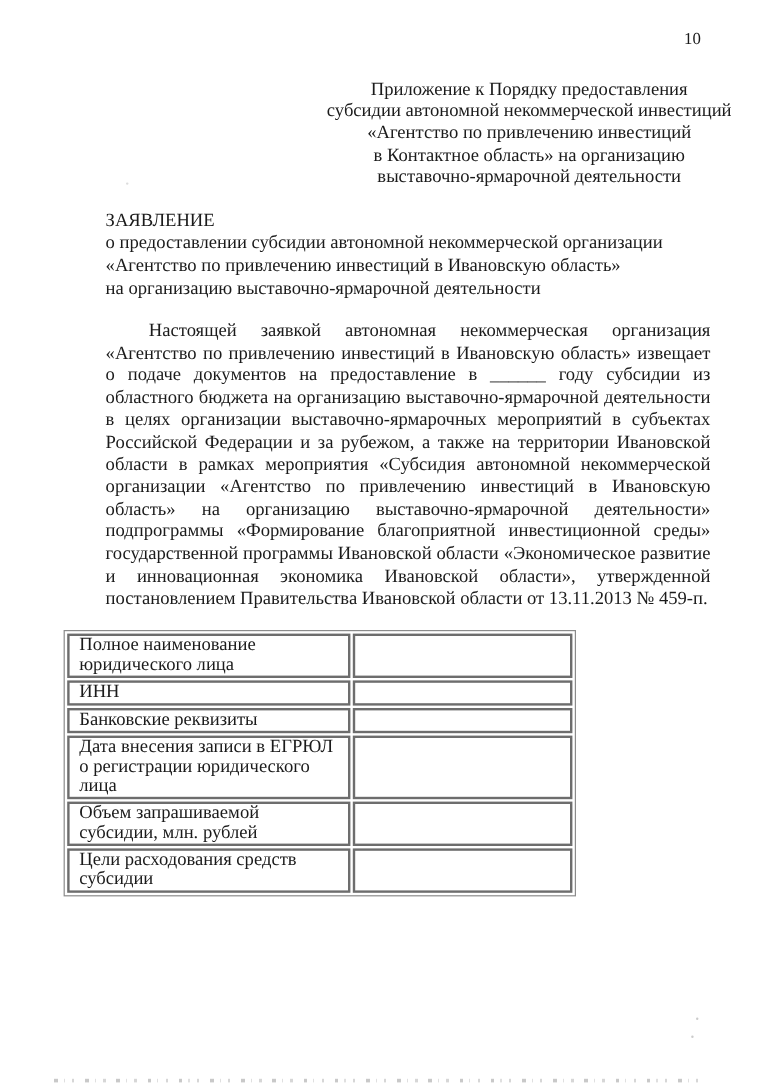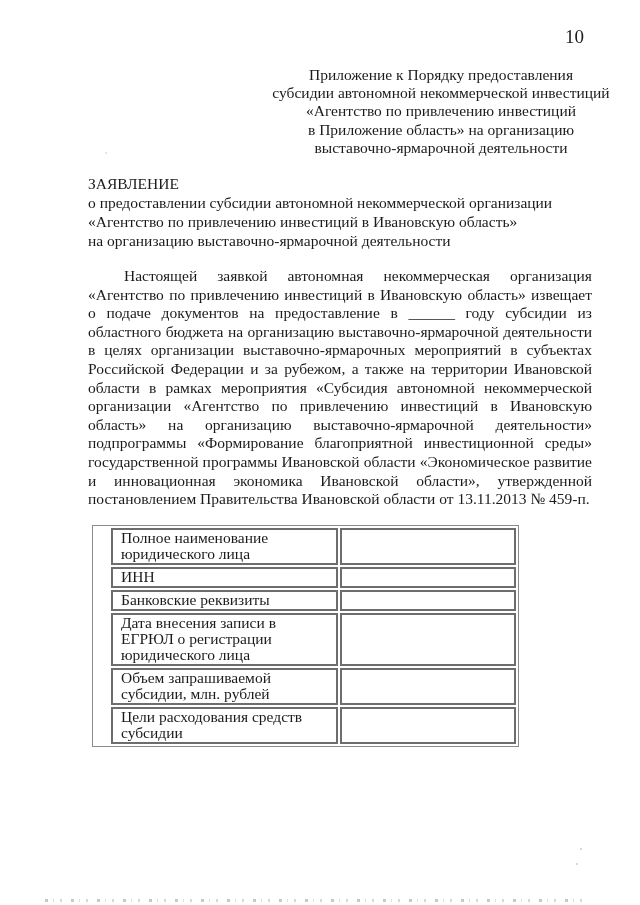--- a/index.html
+++ b/index.html
@@ -10,21 +10,21 @@
     background: #ffffff;
     color: #1b1b1b;
     font-family: "Liberation Serif", "DejaVu Serif", serif;
     font-size: 15.5px;
     overflow: hidden;
   }
   .page-number {
     position: absolute;
     top: 26px;
     right: 56px;
-    font-size: 19px;
+    font-size: 14px;
   }
   .appendix {
     padding-top: 66px;
     width: 358px;
     margin-left: auto;
     margin-right: 20px;
     text-align: center;
     line-height: 18.2px;
   }
   .doc-title {
@@ -32,27 +32,26 @@
     text-align: left;
     line-height: 19px;
   }
   .body-par {
     margin: 17px 48px 0 88px;
     text-align: justify;
     text-indent: 36px;
     line-height: 18.6px;
   }
   .form-table {
-    margin: 16px 0 0 92px;
+    margin: 16px 0 0 53px;
     width: 427px;
     border-collapse: separate;
     border-spacing: 2px;
     border: 1px solid #8b8b8b;
     table-layout: fixed;
-    padding-left: 16px;
   }
   .form-table td {
     border: 2px solid #6d6d6d;
     padding: 0 8px 1px 8px;
     line-height: 16px;
     vertical-align: top;
     font-size: 15.5px;
   }
   td.label-cell { width: 57%; }
   td.value-cell { width: 43%; }
@@ -93,21 +92,21 @@
   <div class="page-number">10</div>
 
   <div class="appendix">
 
       <div class="appendix-line">Приложение к Порядку предоставления</div>
 
       <div class="appendix-line">субсидии автономной некоммерческой инвестиций</div>
 
       <div class="appendix-line">«Агентство по привлечению инвестиций</div>
 
-      <div class="appendix-line">в Приложение область» на организацию</div>
+      <div class="appendix-line">в Контактное область» на организацию</div>
 
       <div class="appendix-line">выставочно-ярмарочной деятельности</div>
     </div>
 
   <div class="doc-title">
 
       <div class="title-line">ЗАЯВЛЕНИЕ</div>
 
       <div class="title-line">о предоставлении субсидии автономной некоммерческой организации</div>
 

